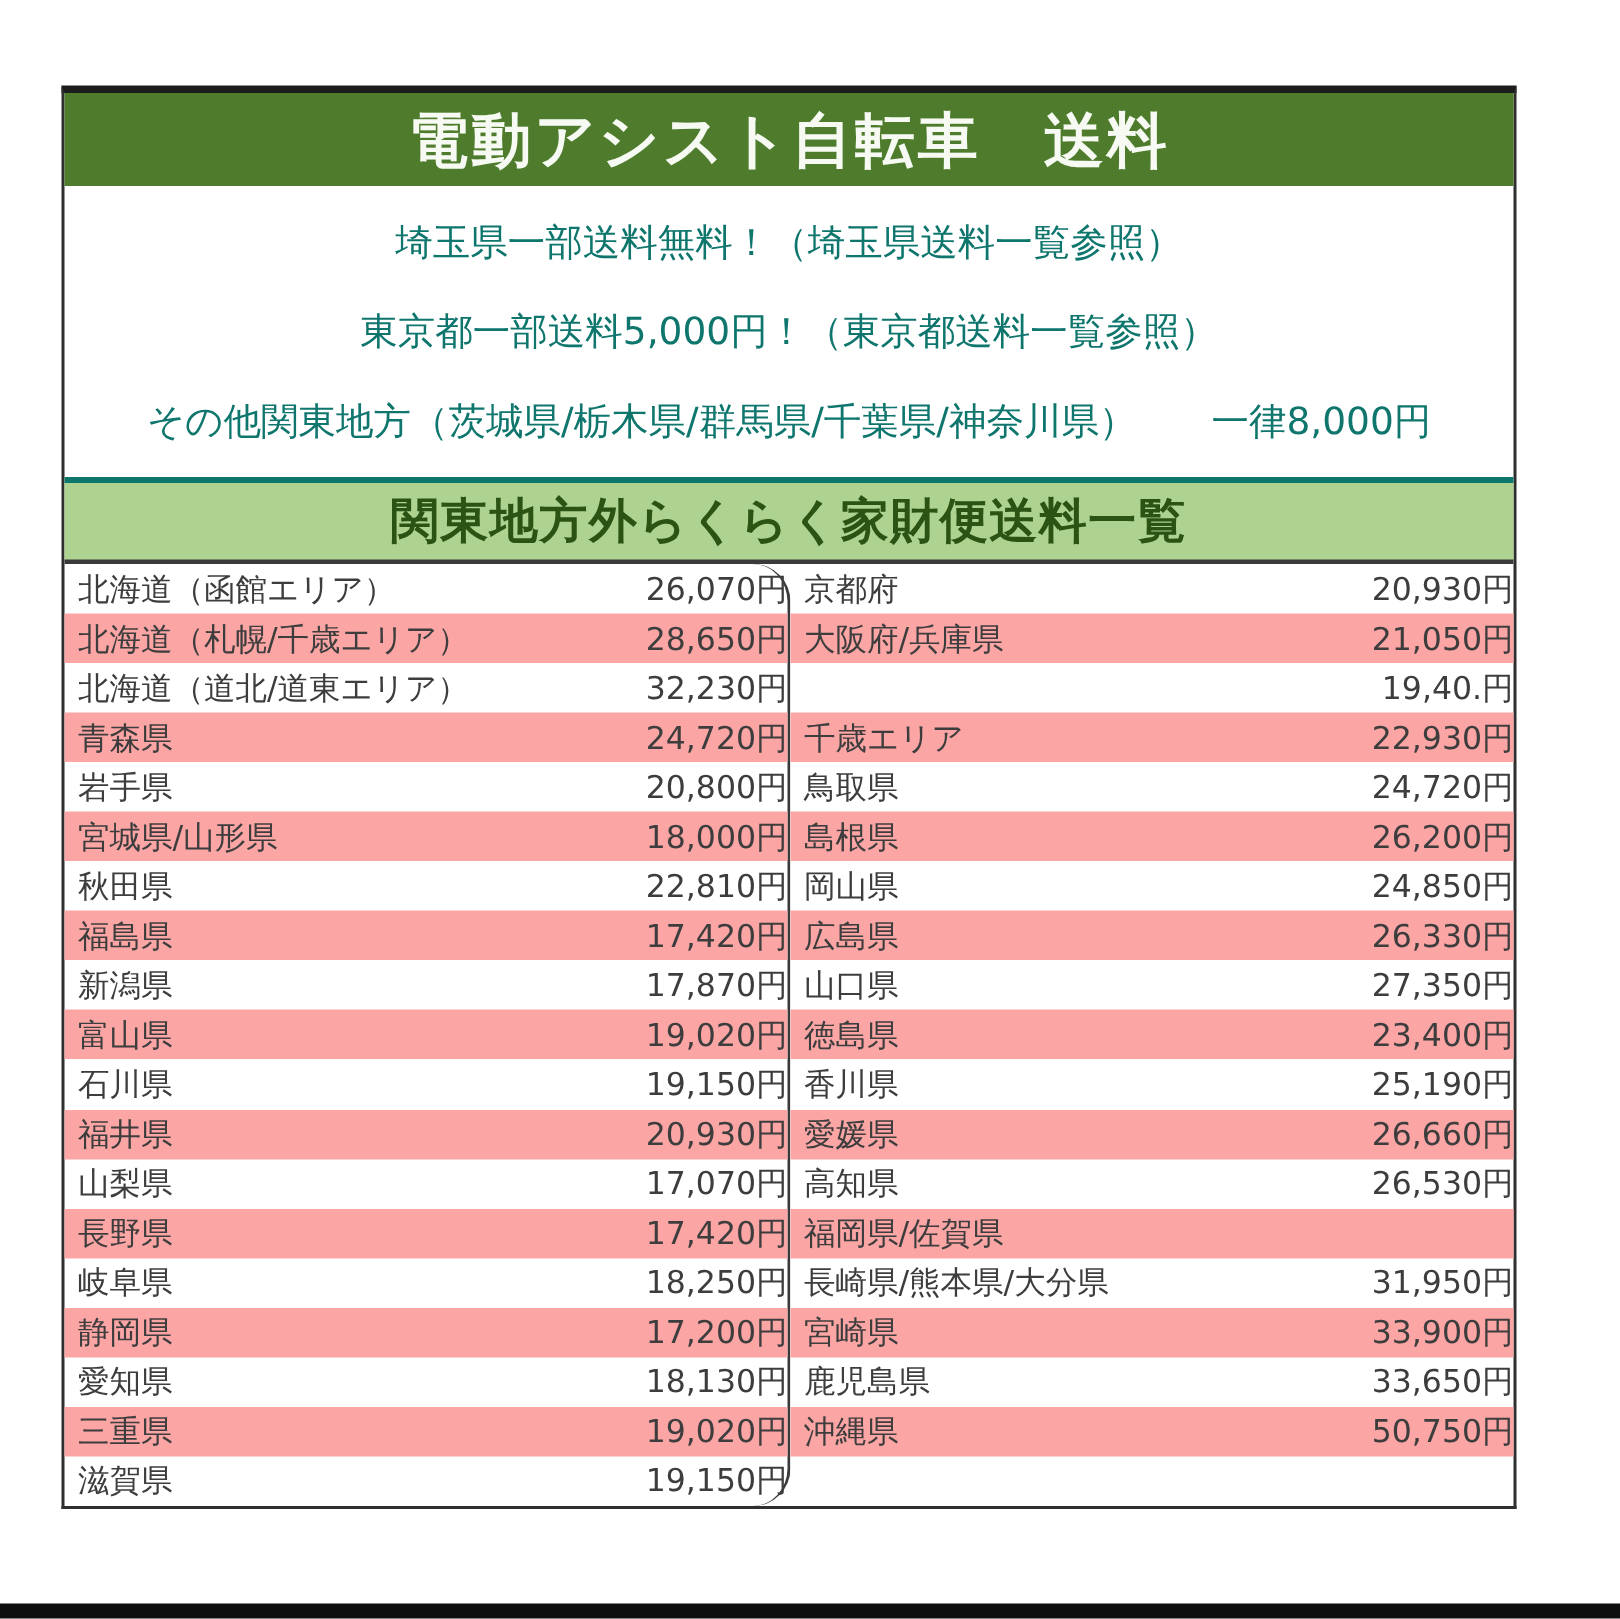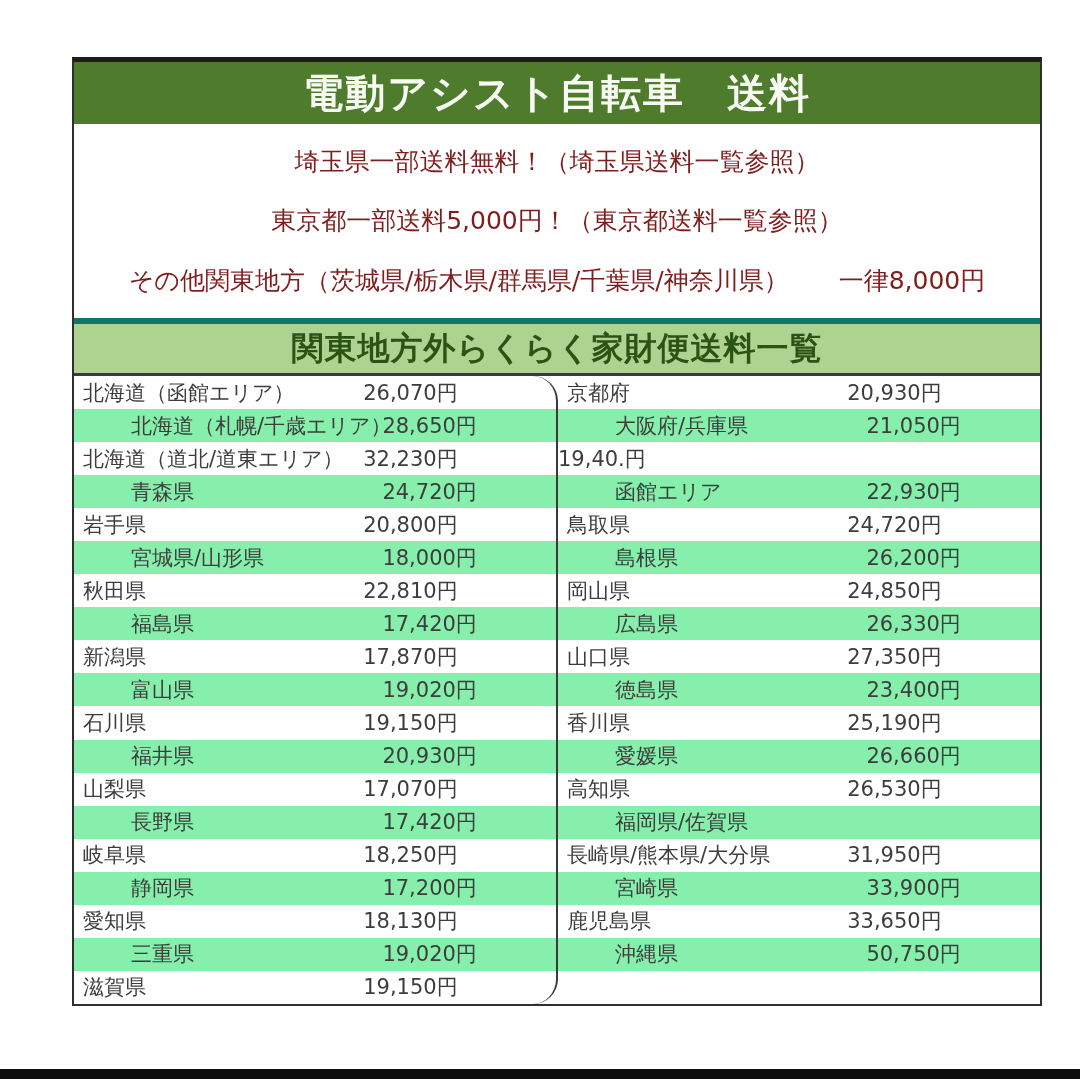--- a/index.html
+++ b/index.html
@@ -2,53 +2,53 @@
 <html lang="ja"><head>
 <meta charset="utf-8">
 <style>
   html,body{margin:0;padding:0;}
   body{
     width:1080px;height:1079px;position:relative;background:#ffffff;
     font-family:"DejaVu Sans","Liberation Sans",sans-serif;
     overflow:hidden;
   }
   .sheet{
-    position:absolute;left:72px;top:57px;width:970px;height:949px;
+    position:absolute;left:41px;top:57px;width:970px;height:949px;
     box-sizing:border-box;
     border:2px solid #2f2f2f;border-top:5px solid #1c1c1c;
     display:flex;flex-direction:column;background:#fff;
   }
   .main-header{
     height:62px;flex:0 0 62px;background:#4e7c2c;
     display:flex;align-items:center;justify-content:center;
     color:#f7faf3;font-size:40px;font-weight:bold;letter-spacing:2px;
   }
   .notes{
     flex:0 0 194px;display:flex;flex-direction:column;
     justify-content:space-around;align-items:center;
     padding:8px 0;box-sizing:border-box;
-    color:#7f1d1d;font-size:25px;
+    color:#0f766e;font-size:25px;
   }
   .note-line{white-space:pre;}
   .sub-header{
     flex:0 0 58px;background:#aed391;box-sizing:border-box;
-    border-top:6px solid #0f766e;border-bottom:3px solid #3a3a3a;
+    border-top:4px solid #0f766e;border-bottom:3px solid #3a3a3a;
     display:flex;align-items:center;justify-content:center;
     color:#2b5314;font-size:32px;font-weight:bold;letter-spacing:1px;
   }
   .fee-table{flex:1;display:flex;min-height:0;}
   .fee-col{flex:1;display:flex;flex-direction:column;min-width:0;border-radius:25px;}
   .fee-col.left{border-right:2px solid #3a3a3a;}
   .t-row{
     flex:1;display:flex;align-items:center;
     font-size:21px;color:#3d3d3d;min-height:0;
   }
-  .t-row.gray{background:#86efac;padding-left:48px;}
+  .t-row.gray{background:#fca5a5;}
   .t-name{flex:0 0 60%;padding-left:9px;box-sizing:border-box;white-space:nowrap;overflow:hidden;}
-  .t-price{flex:1;white-space:nowrap;}
+  .t-price{flex:1;white-space:nowrap;text-align:right;}
   .bottom-bar{
     position:absolute;left:0;top:1069px;width:1080px;height:10px;background:#0e0e0e;
   }
 </style>
 </head>
 <body>
 
 <div class="sheet">
 
   <div class="main-header">
@@ -150,21 +150,21 @@
           <span class="t-price">20,930円</span>
         </div>
         <div class="t-row gray">
           <span class="t-name">大阪府/兵庫県</span>
           <span class="t-price">21,050円</span>
         </div>
         <div class="t-row white">
           <span class="t-price">19,40.円</span>
         </div>
         <div class="t-row gray">
-          <span class="t-name">函館エリア</span>
+          <span class="t-name">千歳エリア</span>
           <span class="t-price">22,930円</span>
         </div>
         <div class="t-row white">
           <span class="t-name">鳥取県</span>
           <span class="t-price">24,720円</span>
         </div>
         <div class="t-row gray">
           <span class="t-name">島根県</span>
           <span class="t-price">26,200円</span>
         </div>

